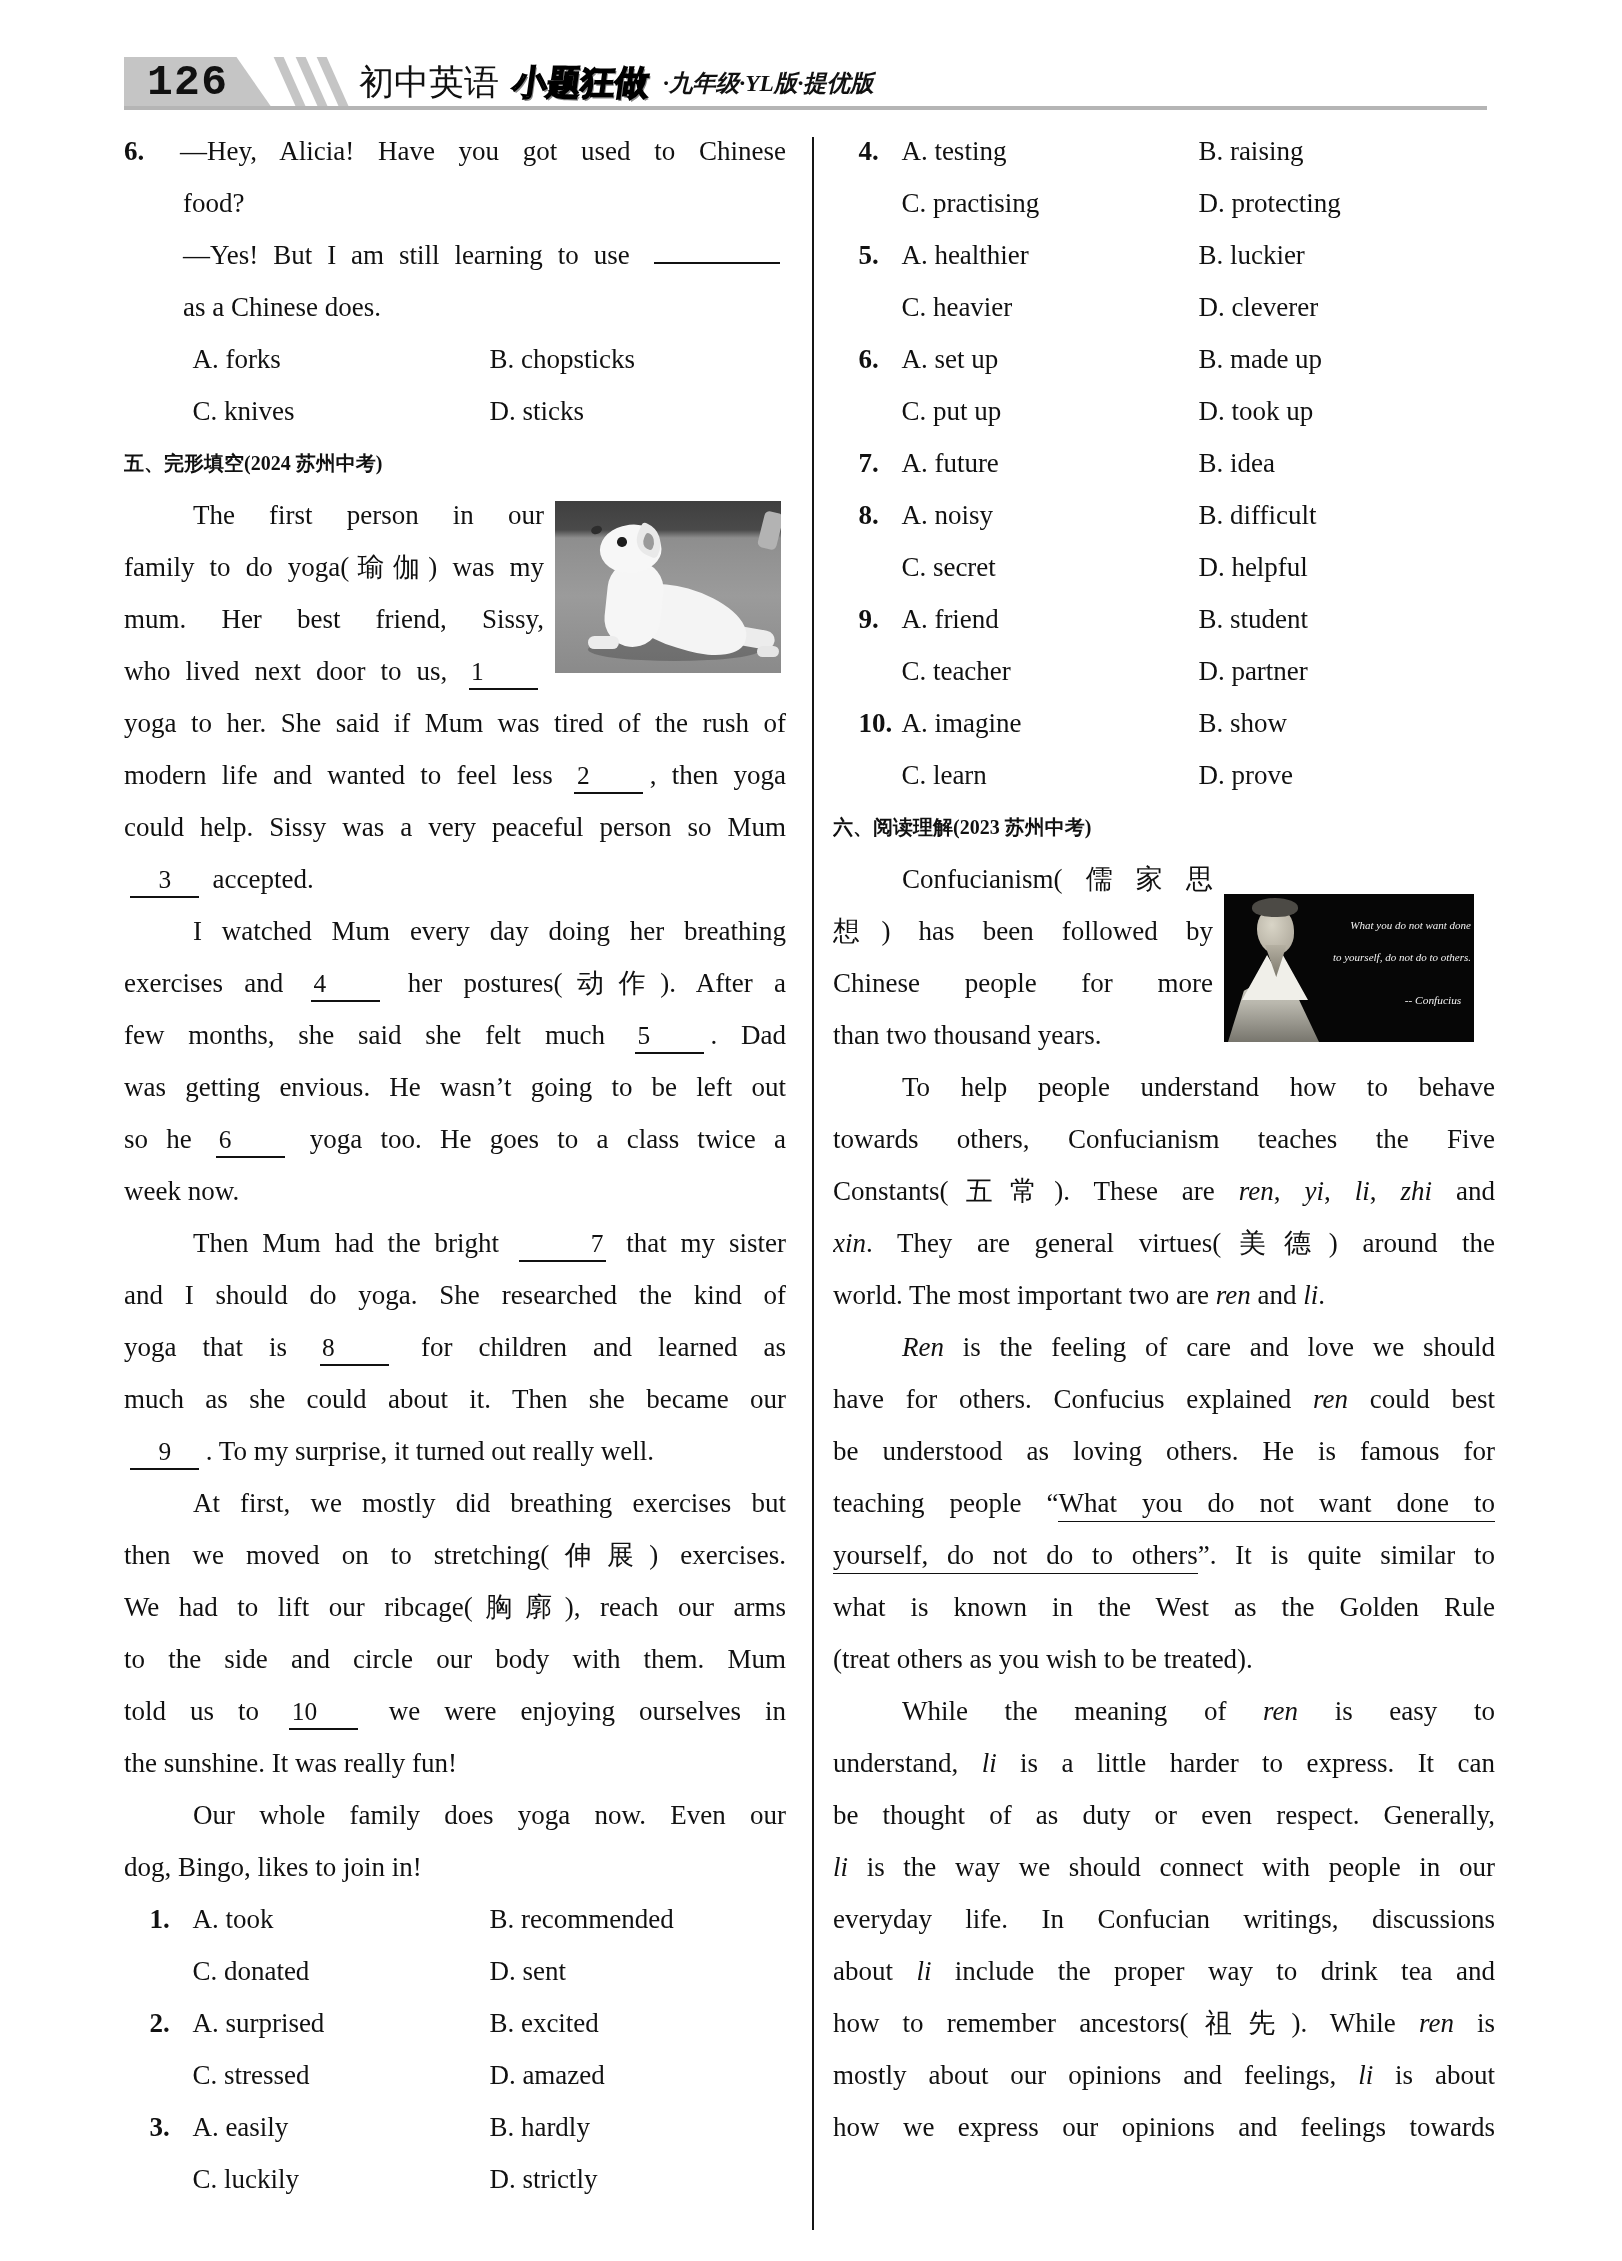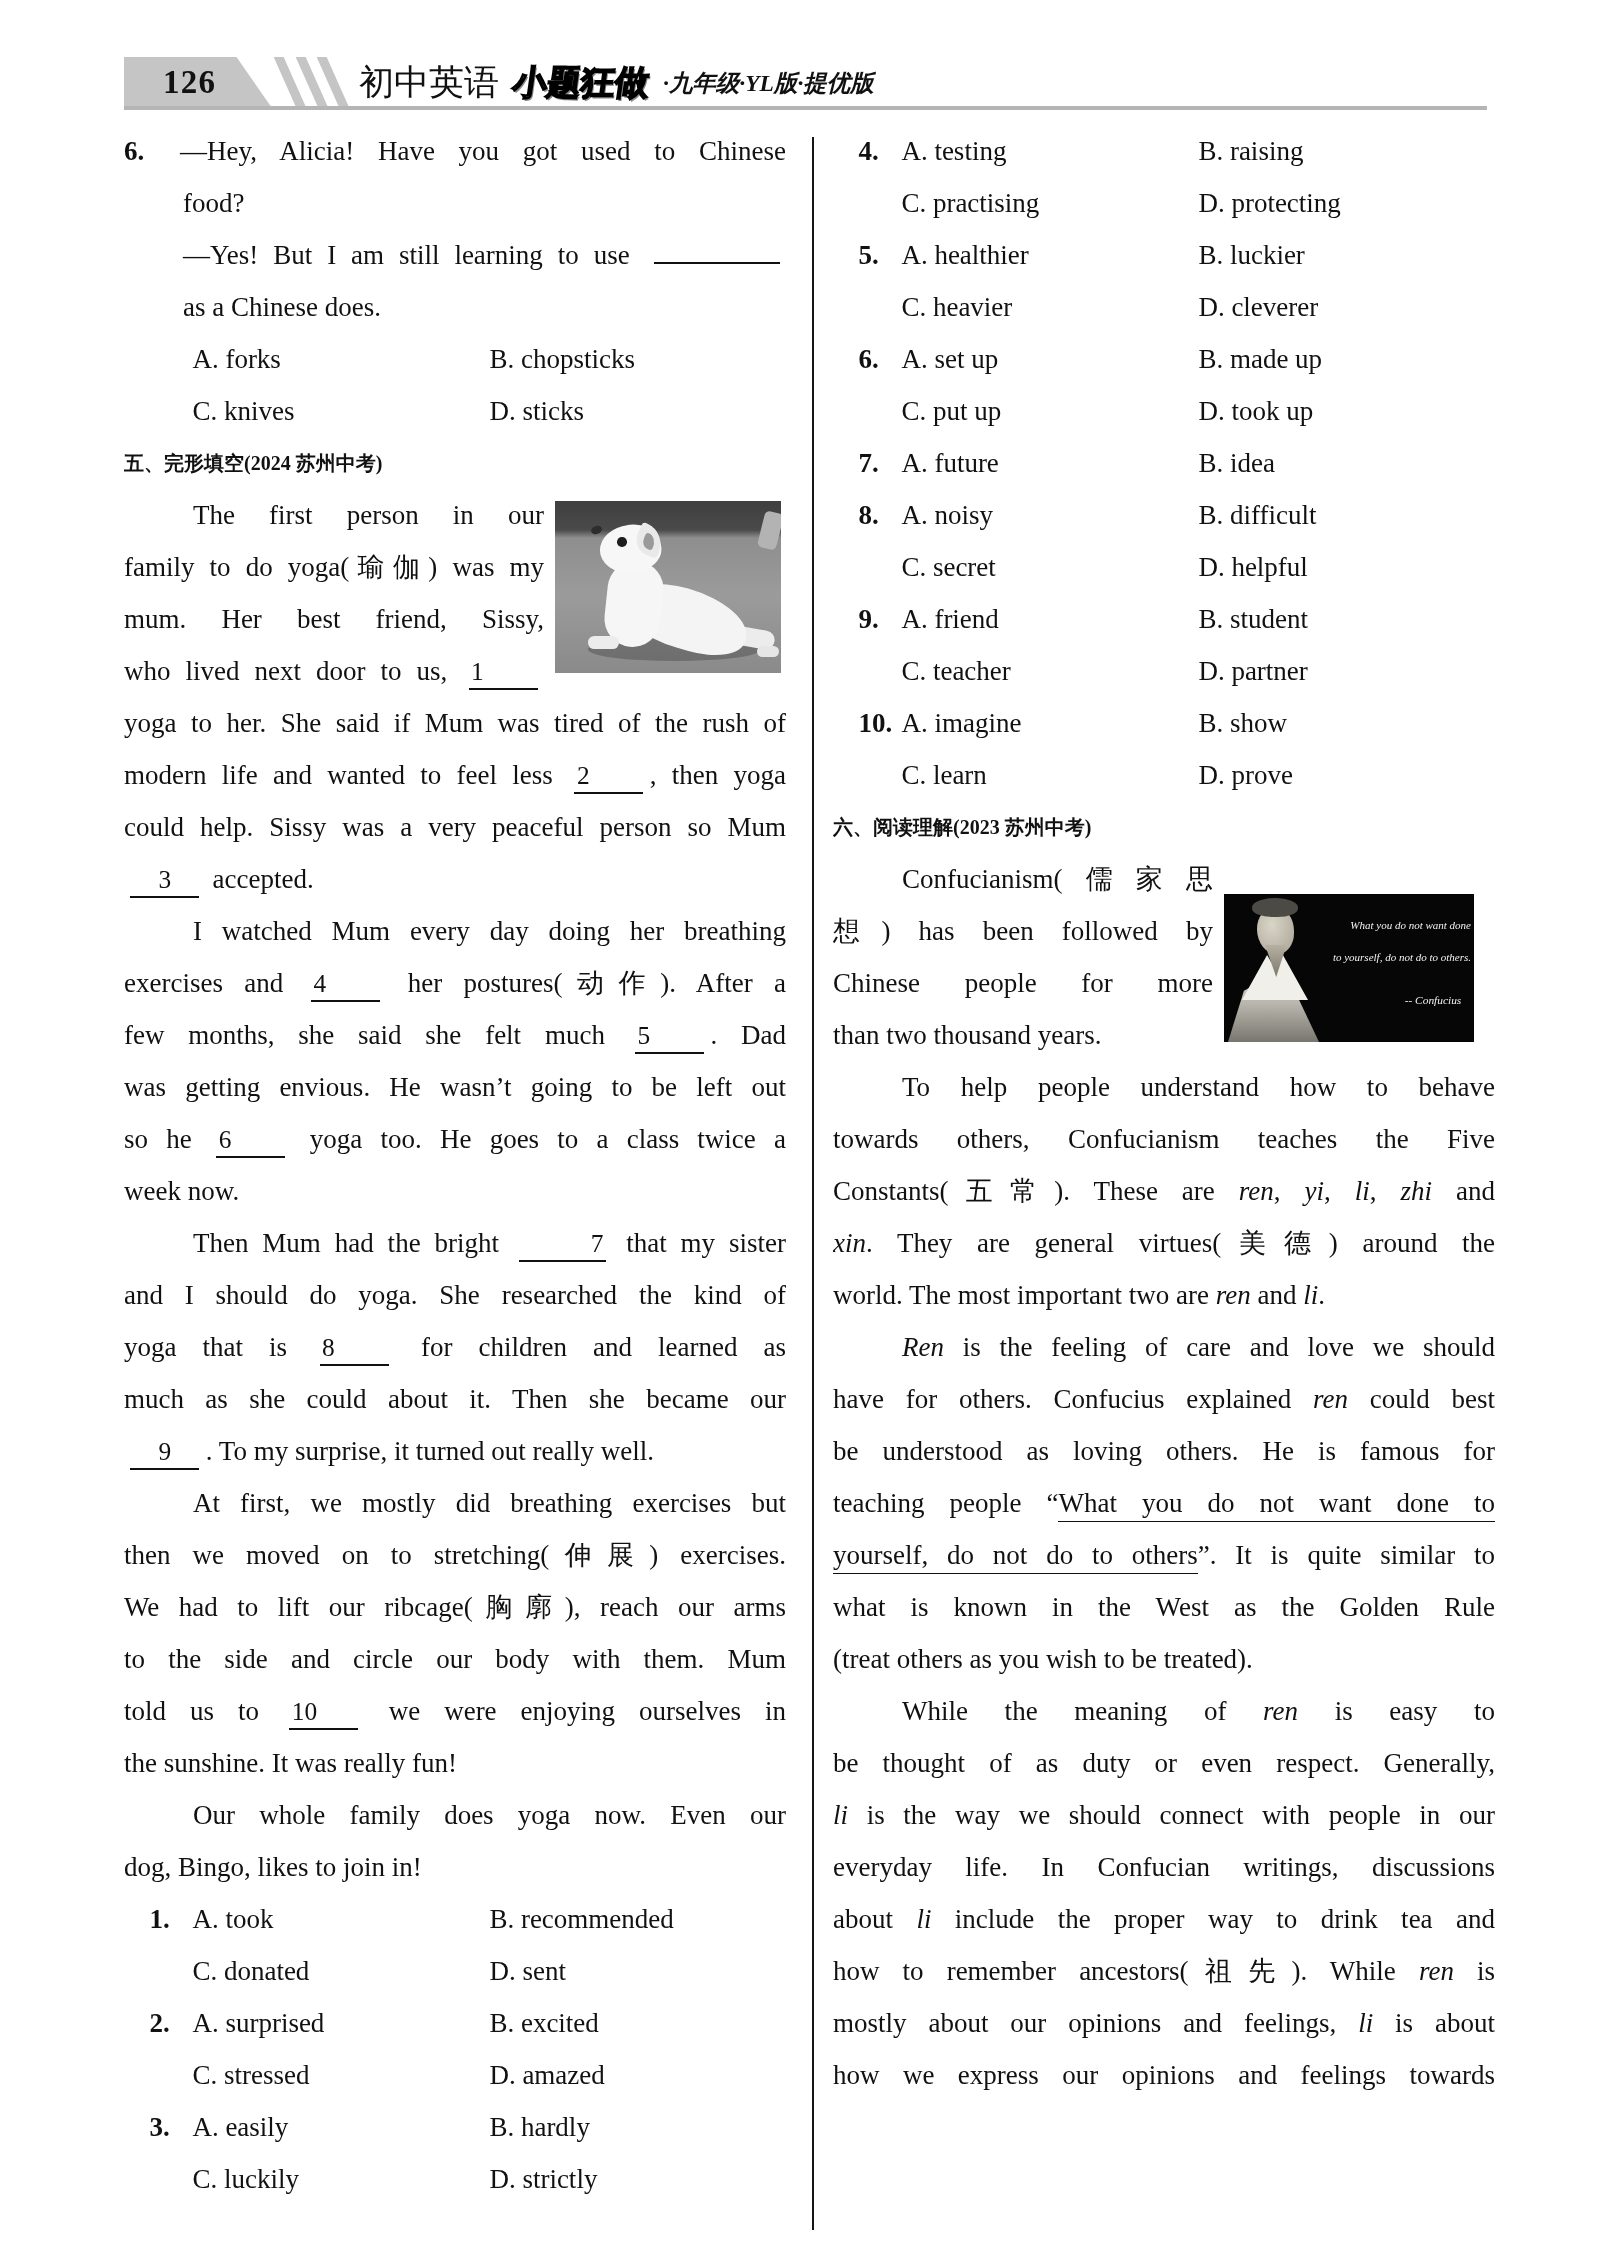--- a/index.html
+++ b/index.html
@@ -2,21 +2,21 @@
 <html style="font-size:10.2px"><head>
 <meta charset="utf-8">
 <style>
   html,body{margin:0;padding:0;background:#e9e9e9;}
   #page{position:relative;width:1623px;height:2261px;background:#ffffff;
         font-family:"Liberation Serif","DejaVu Serif",serif;color:#111;overflow:hidden;}
 
   
   .header-tab{position:absolute;left:124px;top:57px;width:148px;height:51px;background:#c5c5c5;
               clip-path:polygon(0 0,76% 0,100% 100%,0 100%);display:flex;align-items:center;}
-  .header-tab .pnum{font-weight:bold;font-size:33px;padding-left:39px;letter-spacing:1.3px;}
+  .header-tab .pnum{font-weight:bold;font-size:43px;padding-left:23px;letter-spacing:1.3px;font-family:Liberation Mono, monospace;}
   .stripe{position:absolute;top:57px;width:10.2px;height:51px;background:#c5c5c5;transform:skewX(24deg);}
   #stripe1{left:285px}#stripe2{left:307px}#stripe3{left:328px}
   .header-title{position:absolute;left:359px;top:57px;height:51px;display:flex;align-items:center;gap:14px;}
   .ht-prefix{font-size:35px;font-weight:normal;}
   .ht-brand{font-size:34px;font-weight:bold;color:#f2f2f2;-webkit-text-stroke:1.6px #000;
             text-shadow:1.9px 1.9px 0 #8a8a8a;transform:skewX(-8deg);}
   .ht-suffix{font-size:23.5px;font-weight:bold;font-style:italic;}
   .header-rule{position:absolute;left:124px;top:106px;width:1363px;height:3.8px;background:#b5b5b5;}
   .col-divider{position:absolute;left:812px;top:137px;width:1.9px;height:2093px;background:#151515;}
 
@@ -246,20 +246,21 @@
       <div class="line j"><i>xin</i>. They are general virtues(美德) around the</div>
       <div class="line">world. The most important two are <i>ren</i> and <i>li</i>.</div>
       <div class="line p j"><i>Ren</i> is the feeling of care and love we should</div>
       <div class="line j">have for others. Confucius explained <i>ren</i> could best</div>
       <div class="line j">be understood as loving others. He is famous for</div>
       <div class="line j">teaching people “<span class="ul">What you do not want done to</span></div>
       <div class="line j"><span class="ul">yourself, do not do to others</span>”. It is quite similar to</div>
       <div class="line j">what is known in the West as the Golden Rule</div>
       <div class="line">(treat others as you wish to be treated).</div>
       <div class="line p j">While the meaning of <i>ren</i> is easy to</div>
+      <div class="line j">understand, <i>li</i> is a little harder to express. It can</div>
       <div class="line j">be thought of as duty or even respect. Generally,</div>
       <div class="line j"><i>li</i> is the way we should connect with people in our</div>
       <div class="line j">everyday life. In Confucian writings, discussions</div>
       <div class="line j">about <i>li</i> include the proper way to drink tea and</div>
       <div class="line j">how to remember ancestors(祖先). While <i>ren</i> is</div>
       <div class="line j">mostly about our opinions and feelings, <i>li</i> is about</div>
       <div class="line j">how we express our opinions and feelings towards</div>
     </section>
 
   <figure class="dog-photo">

